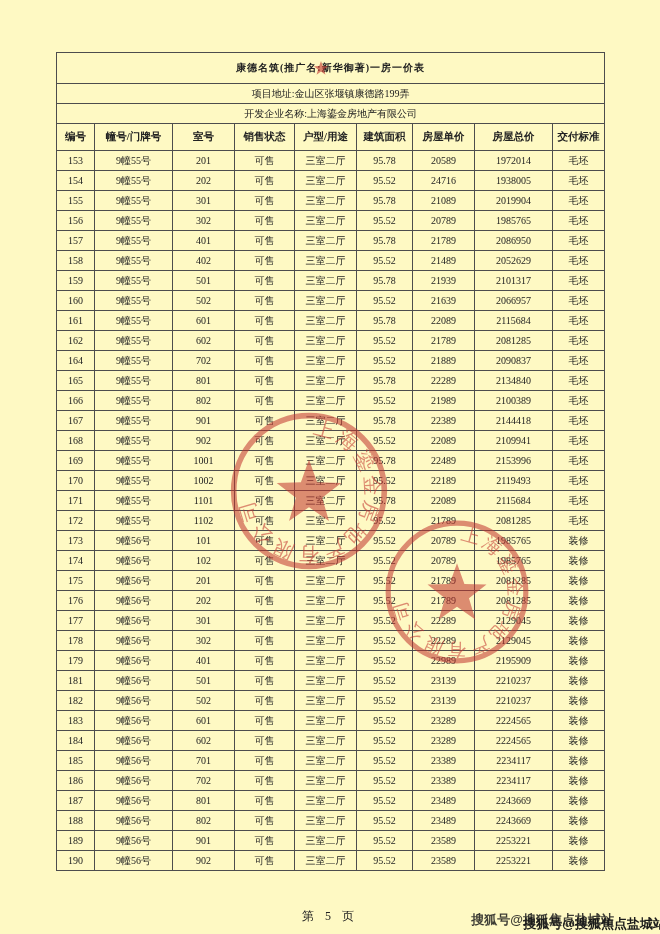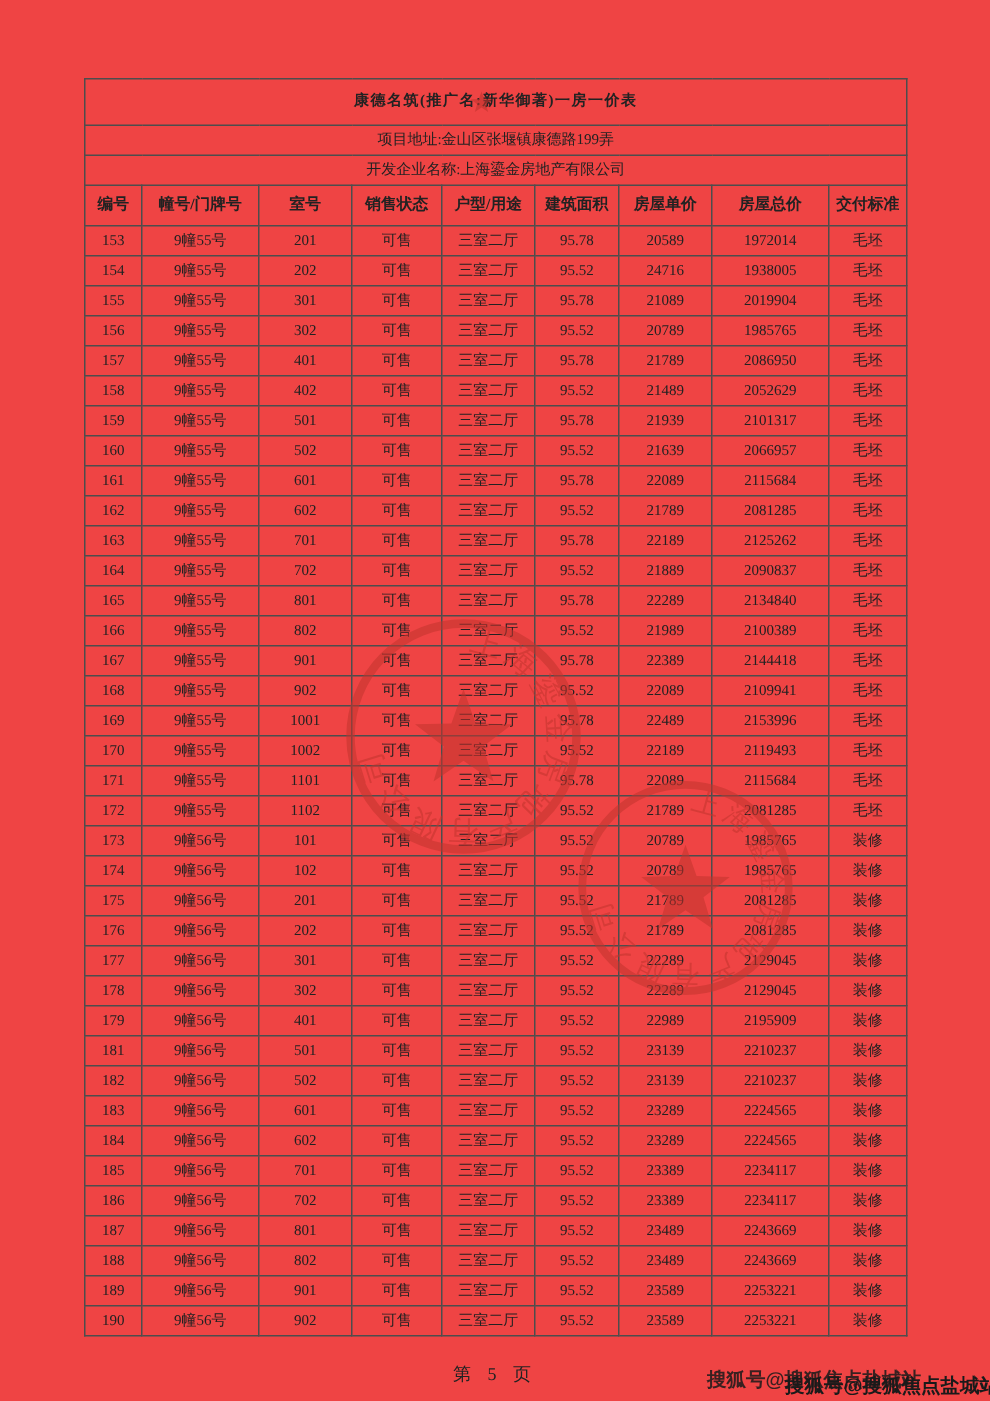--- a/index.html
+++ b/index.html
@@ -4,21 +4,21 @@
 <style>
   html,body{margin:0;padding:0;}
   body{
     width:660px;height:934px;
     background:#ffffff;
     font-family:"Liberation Serif","DejaVu Serif",serif;
     color:#222;
     position:relative;
     overflow:hidden;
   }
-  .page{position:absolute;inset:0;background:#ef4444;}
+  .page{position:absolute;inset:0;background:#fef9c3;}
   
   table.price{
     position:absolute;left:56px;top:52px;
     width:548px;
     border-collapse:collapse;
     table-layout:fixed;
     z-index:1;
   }
   table.price td, table.price th{
     border:1px solid #4d4d4d;
@@ -238,31 +238,20 @@
           <td>9幢55号</td>
           <td>602</td>
           <td>可售</td>
           <td>三室二厅</td>
           <td>95.52</td>
           <td>21789</td>
           <td>2081285</td>
           <td>毛坯</td>
         </tr>
         <tr>
-          <td>163</td>
-          <td>9幢55号</td>
-          <td>701</td>
-          <td>可售</td>
-          <td>三室二厅</td>
-          <td>95.78</td>
-          <td>22189</td>
-          <td>2125262</td>
-          <td>毛坯</td>
-        </tr>
-        <tr>
           <td>164</td>
           <td>9幢55号</td>
           <td>702</td>
           <td>可售</td>
           <td>三室二厅</td>
           <td>95.52</td>
           <td>21889</td>
           <td>2090837</td>
           <td>毛坯</td>
         </tr>

